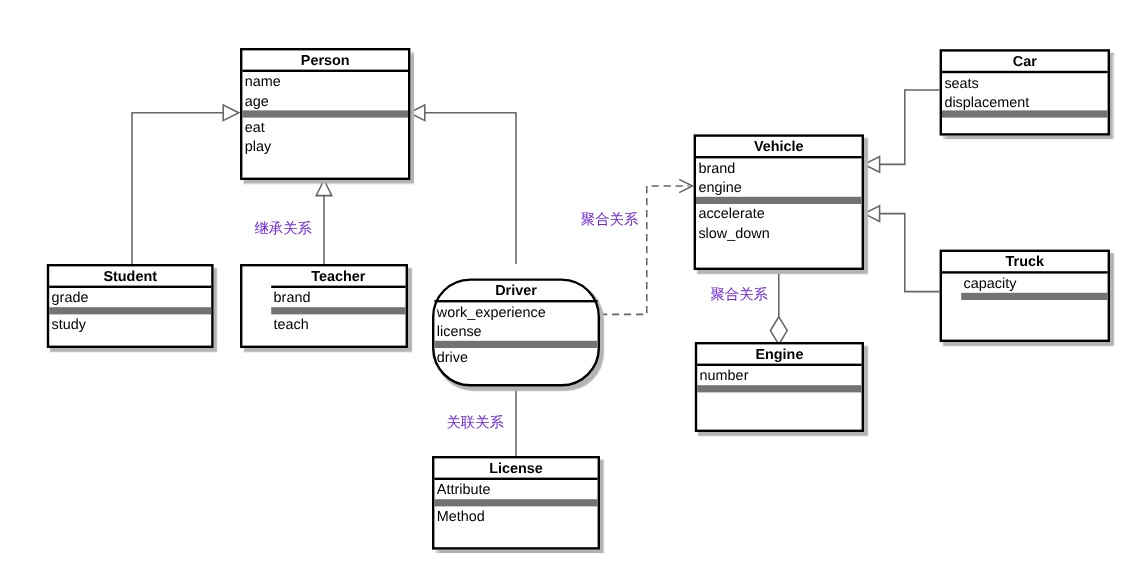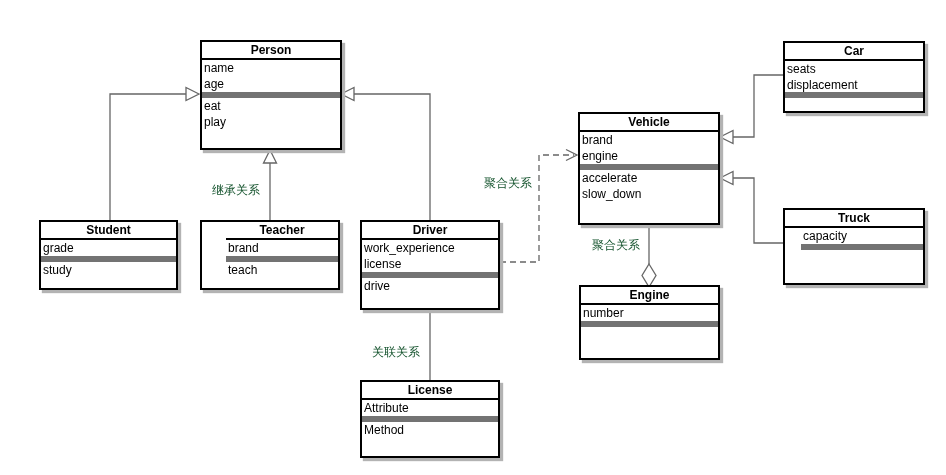--- a/index.html
+++ b/index.html
@@ -54,21 +54,21 @@
   }
   .edges {
     position: absolute;
     left: 0; top: 0;
     width: 946px; height: 475px;
     pointer-events: none;
   }
   .edge-label {
     position: absolute;
     font-size: 12px;
-    color: #14532d;
+    color: #6d28d9;
     white-space: nowrap;
   }
 </style>
 </head>
 <body>
 
 <div id="canvas">
 
   <svg class="edges" viewBox="0 0 946 475" xmlns="http://www.w3.org/2000/svg">
     <g stroke="#666666" stroke-width="1.3" fill="none">
@@ -144,21 +144,21 @@
   <div class="uml-class" style="left:200px; top:220px; width:140px; height:70px;padding-left:24px;">
     <div class="uml-title">Teacher</div>
     <div class="uml-attrs" style="height:16px;">
       <div class="uml-row">brand</div>
     </div>
     <div class="uml-methods">
       <div class="uml-row">teach</div>
     </div>
   </div>
 
-  <div class="uml-class" style="left:360px; top:220px; width:140px; height:90px;">
+  <div class="uml-class" style="left:360px; top:232px; width:140px; height:90px;border-radius:32px;">
     <div class="uml-title">Driver</div>
     <div class="uml-attrs" style="height:32px;">
       <div class="uml-row">work_experience</div>
       <div class="uml-row">license</div>
     </div>
     <div class="uml-methods">
       <div class="uml-row">drive</div>
     </div>
   </div>
 

